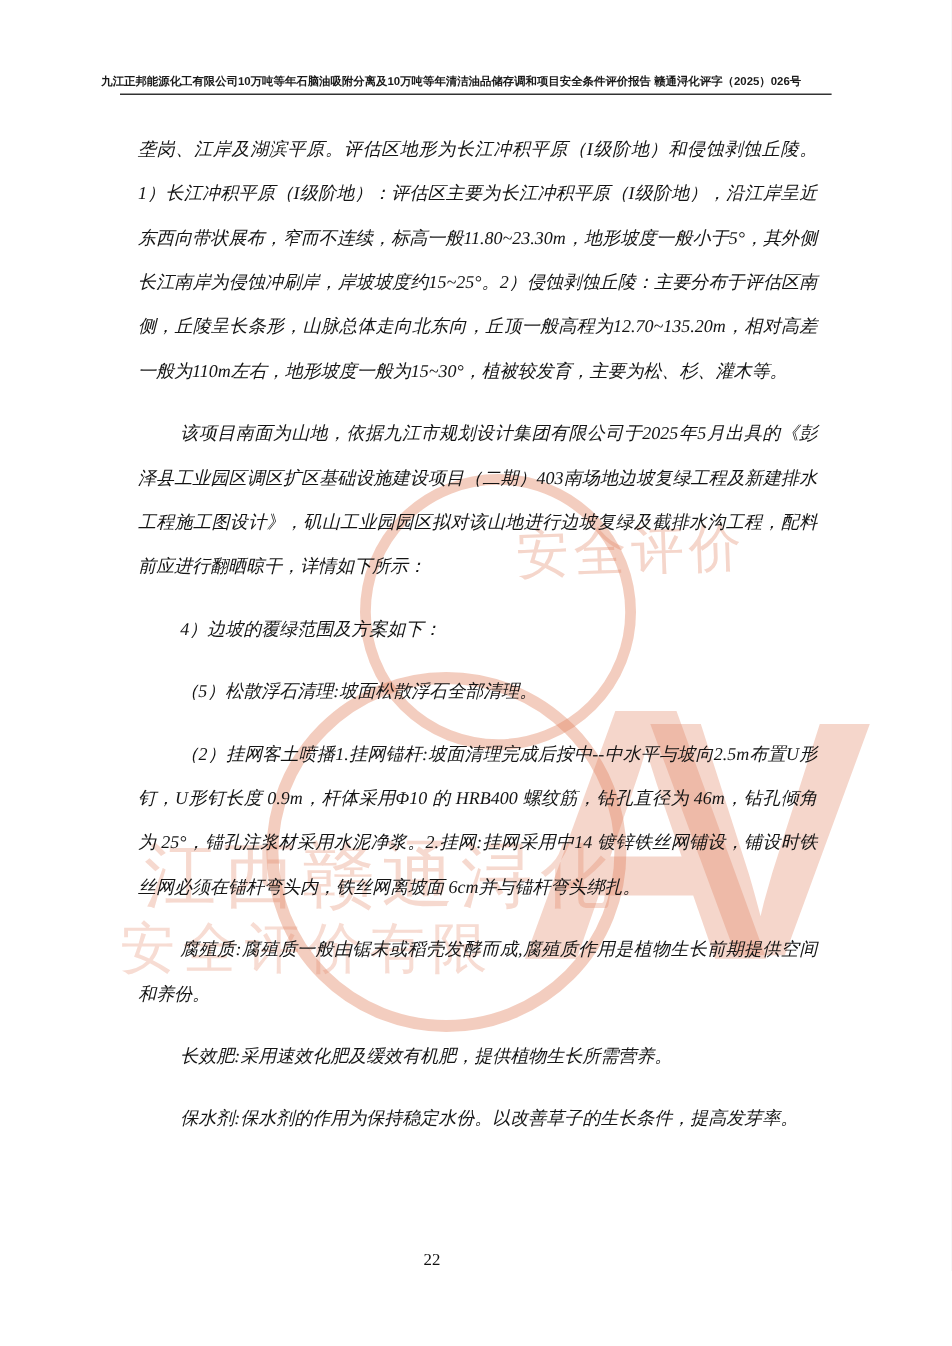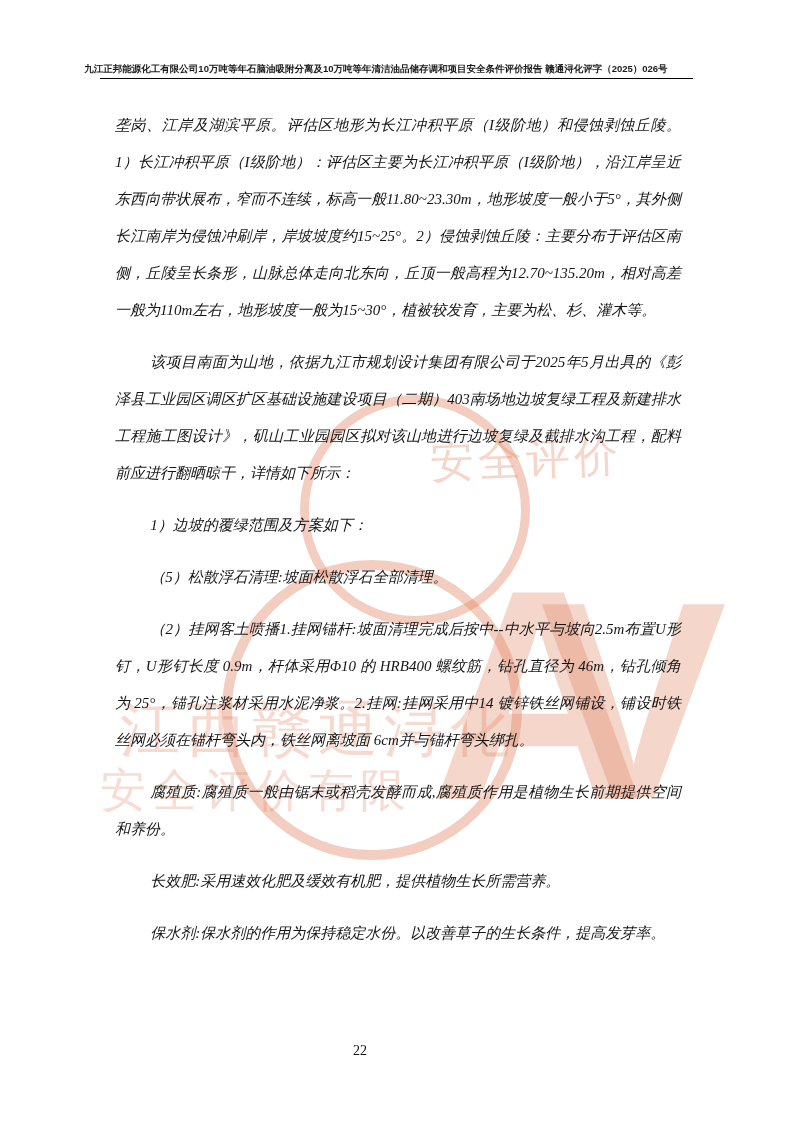--- a/index.html
+++ b/index.html
@@ -151,21 +151,21 @@
   </div>
 
   <div class="header">
     <span class="header-text">九江正邦能源化工有限公司10万吨等年石脑油吸附分离及10万吨等年清洁油品储存调和项目安全条件评价报告  赣通浔化评字（2025）026号</span>
   </div>
   <div class="header-rule"></div>
 
   <div class="content">
     <p class="para">垄岗、江岸及湖滨平原。评估区地形为长江冲积平原（I级阶地）和侵蚀剥蚀丘陵。1）长江冲积平原（I级阶地）：评估区主要为长江冲积平原（I级阶地），沿江岸呈近东西向带状展布，窄而不连续，标高一般11.80~23.30m，地形坡度一般小于5°，其外侧长江南岸为侵蚀冲刷岸，岸坡坡度约15~25°。2）侵蚀剥蚀丘陵：主要分布于评估区南侧，丘陵呈长条形，山脉总体走向北东向，丘顶一般高程为12.70~135.20m，相对高差一般为110m左右，地形坡度一般为15~30°，植被较发育，主要为松、杉、灌木等。</p>
     <p class="para indent2">该项目南面为山地，依据九江市规划设计集团有限公司于2025年5月出具的《彭泽县工业园区调区扩区基础设施建设项目（二期）403南场地边坡复绿工程及新建排水工程施工图设计》，矶山工业园园区拟对该山地进行边坡复绿及截排水沟工程，配料前应进行翻晒晾干，详情如下所示：</p>
-    <p class="para indent2">1）边坡的覆绿范围及方案如下：</p>
+    <p class="para indent2">4）边坡的覆绿范围及方案如下：</p>
     <p class="para indent2">（5）松散浮石清理:坡面松散浮石全部清理。</p>
     <p class="para indent2">（2）挂网客土喷播1.挂网锚杆:坡面清理完成后按中--中水平与坡向2.5m布置U形钉，U形钉长度 0.9m，杆体采用Φ10 的 HRB400 螺纹筋，钻孔直径为 46m，钻孔倾角为 25°，锚孔注浆材采用水泥净浆。2.挂网:挂网采用中14 镀锌铁丝网铺设，铺设时铁丝网必须在锚杆弯头内，铁丝网离坡面 6cm并与锚杆弯头绑扎。</p>
     <p class="para indent2">腐殖质:腐殖质一般由锯末或稻壳发酵而成,腐殖质作用是植物生长前期提供空间和养份。</p>
     <p class="para indent2">长效肥:采用速效化肥及缓效有机肥，提供植物生长所需营养。</p>
     <p class="para indent2">保水剂:保水剂的作用为保持稳定水份。以改善草子的生长条件，提高发芽率。</p>
 
   </div>
 
   <div class="page-number">22</div>
 

